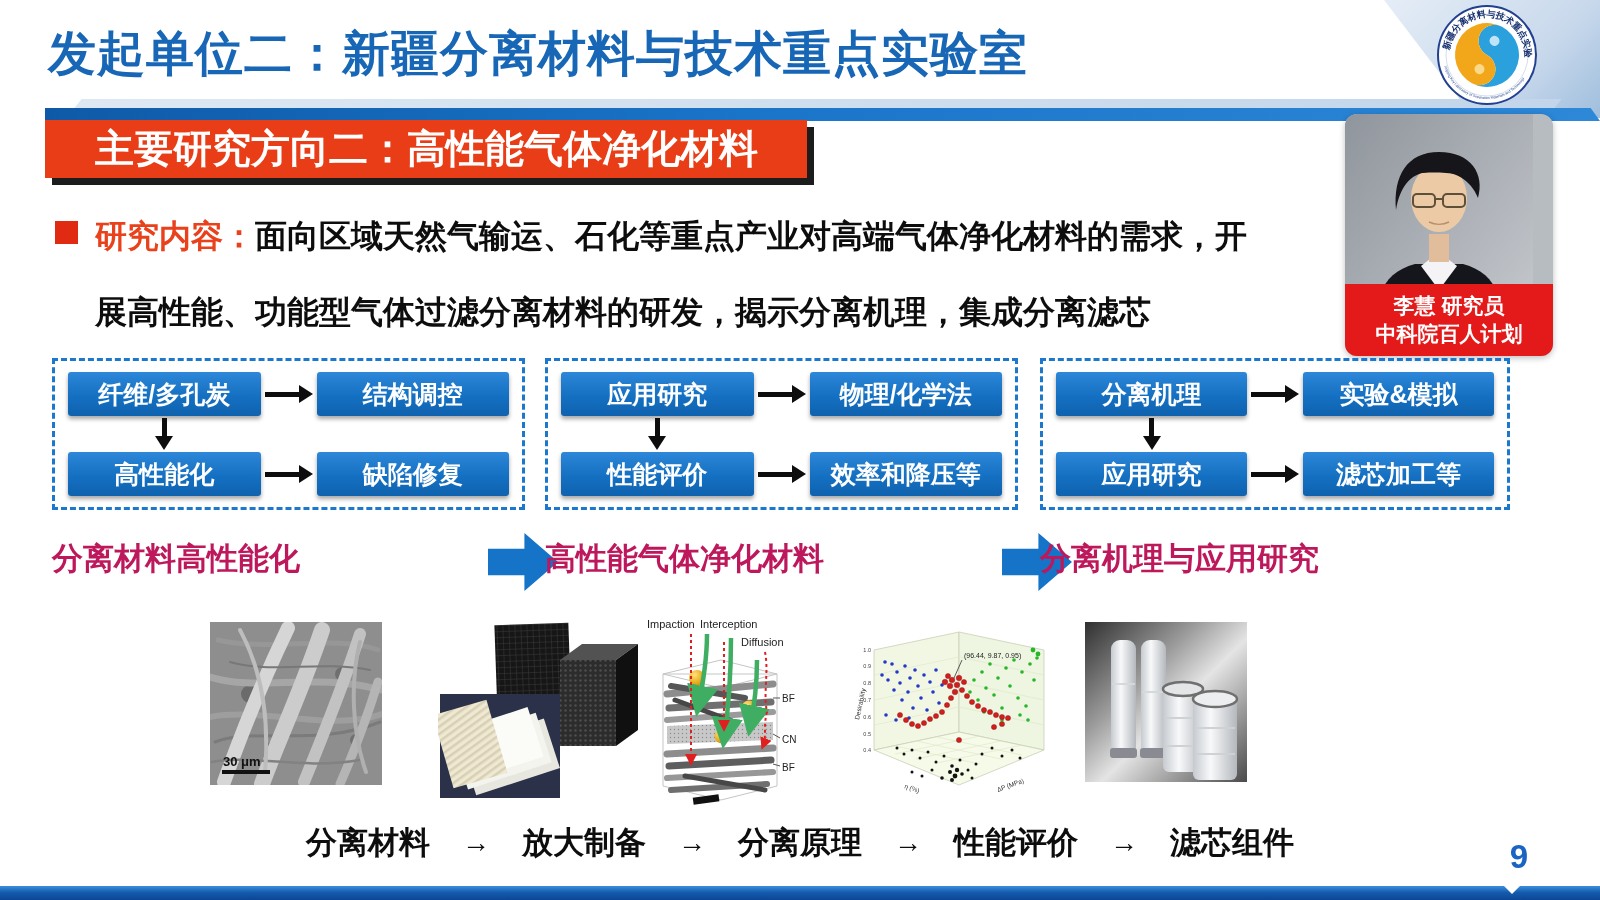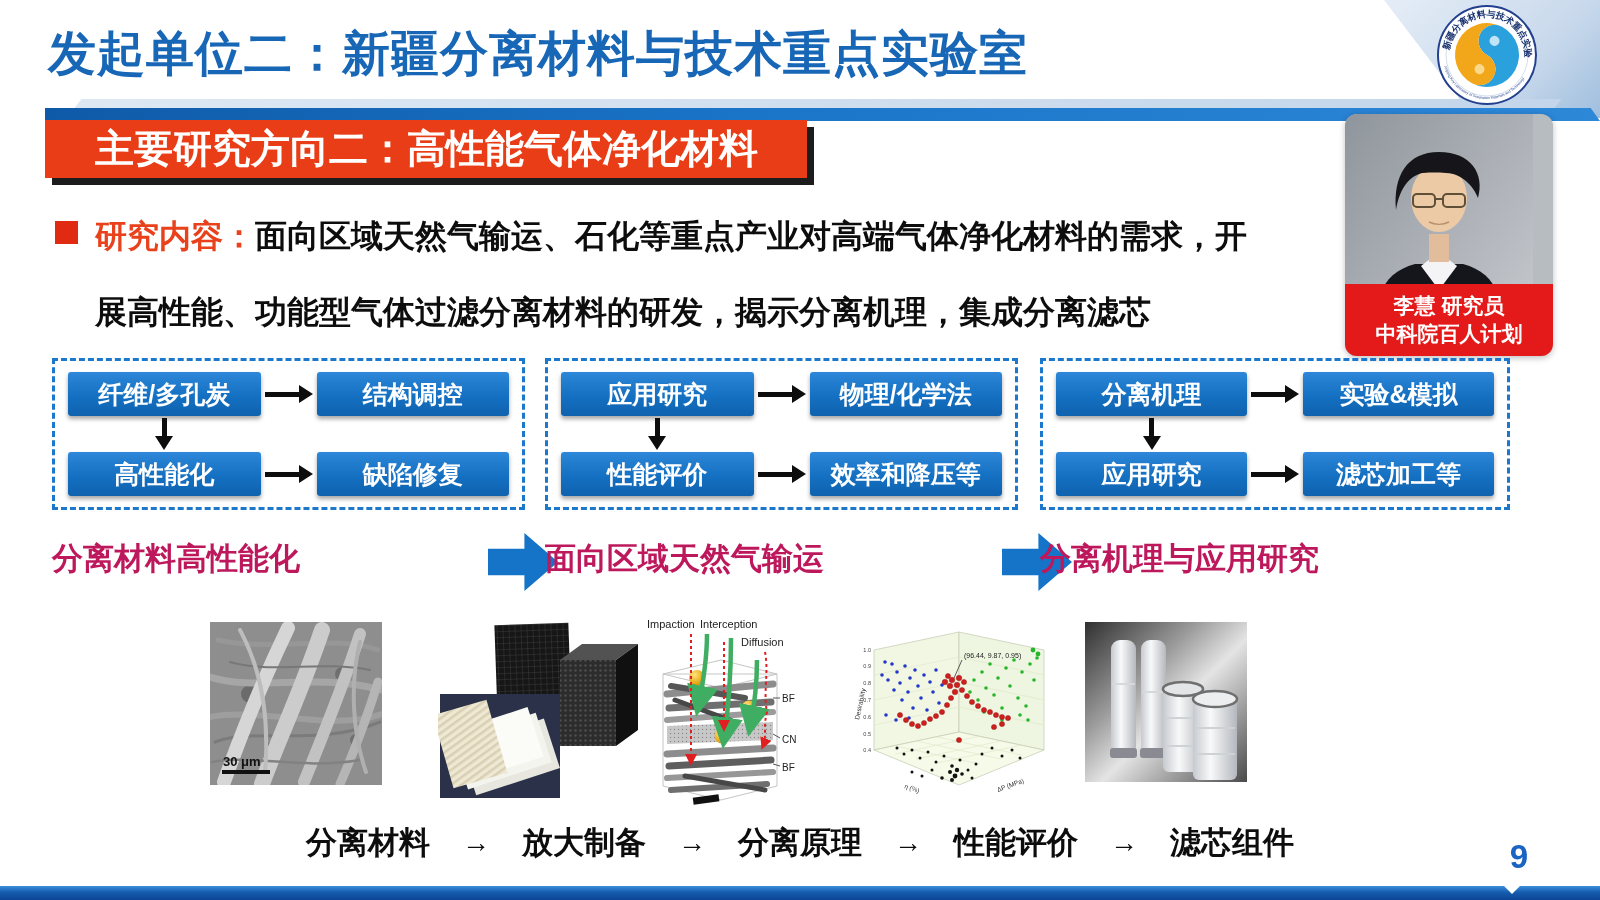--- a/index.html
+++ b/index.html
@@ -196,21 +196,21 @@
     <div class="fbtn" style="grid-row:3;grid-column:1;">应用研究</div>
     <div class="harrow" style="grid-row:3;grid-column:2;">
         <div class="shaft"></div>
         <div class="head"></div>
       </div>
     <div class="fbtn" style="grid-row:3;grid-column:3;">滤芯加工等</div>
   </div>
 
   <div class="flow-caption" style="left:52px;width:473px;">分离材料高性能化</div>
   <div class="bigarrow" style="left:488px;"></div>
-  <div class="flow-caption" style="left:545px;width:473px;">面向区域天然气输运</div>
+  <div class="flow-caption" style="left:545px;width:473px;">高性能气体净化材料</div>
   <div class="bigarrow" style="left:1002px;"></div>
   <div class="flow-caption" style="left:1040px;width:470px;">分离机理与应用研究</div>
 
   <div class="fig" style="left:210px;top:622px;">
     <svg width="172" height="163" viewBox="0 0 172 163">
       <rect width="172" height="163" fill="#8e8e8e"></rect>
       <g fill="none" stroke-linecap="round">
         <circle cx="40" cy="72" r="9" fill="#6b6b6b" stroke="none"></circle>
         <circle cx="132" cy="52" r="7" fill="#6f6f6f" stroke="none"></circle>
         <circle cx="62" cy="128" r="8" fill="#6b6b6b" stroke="none"></circle>

